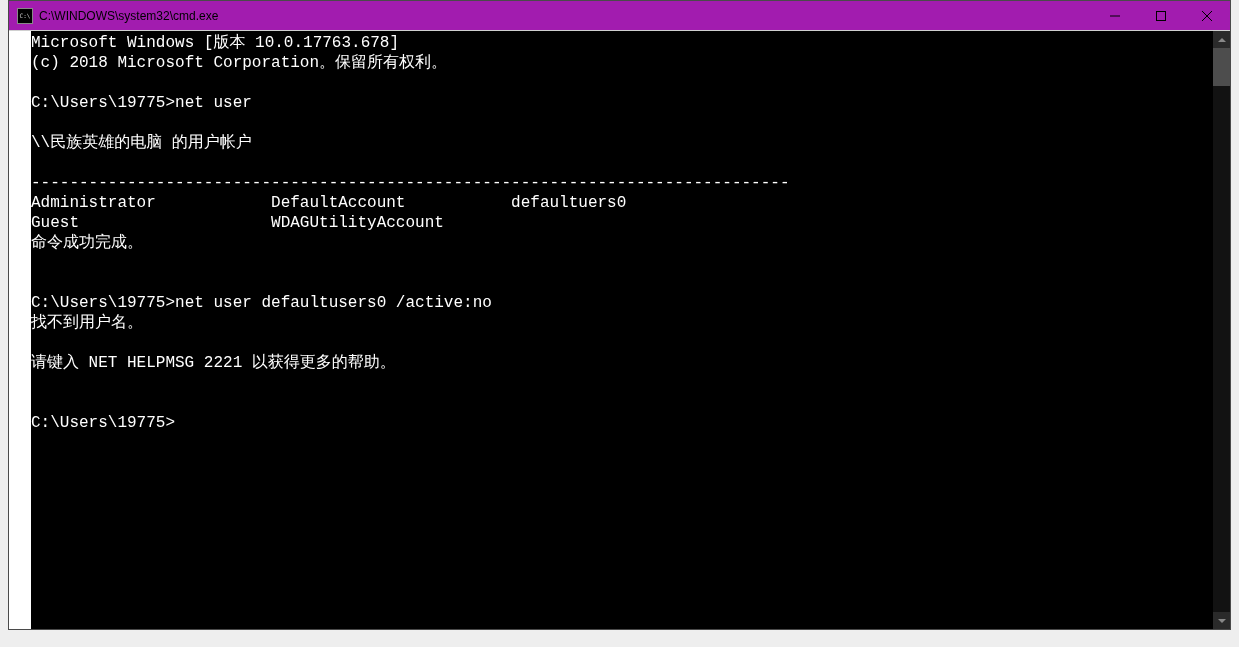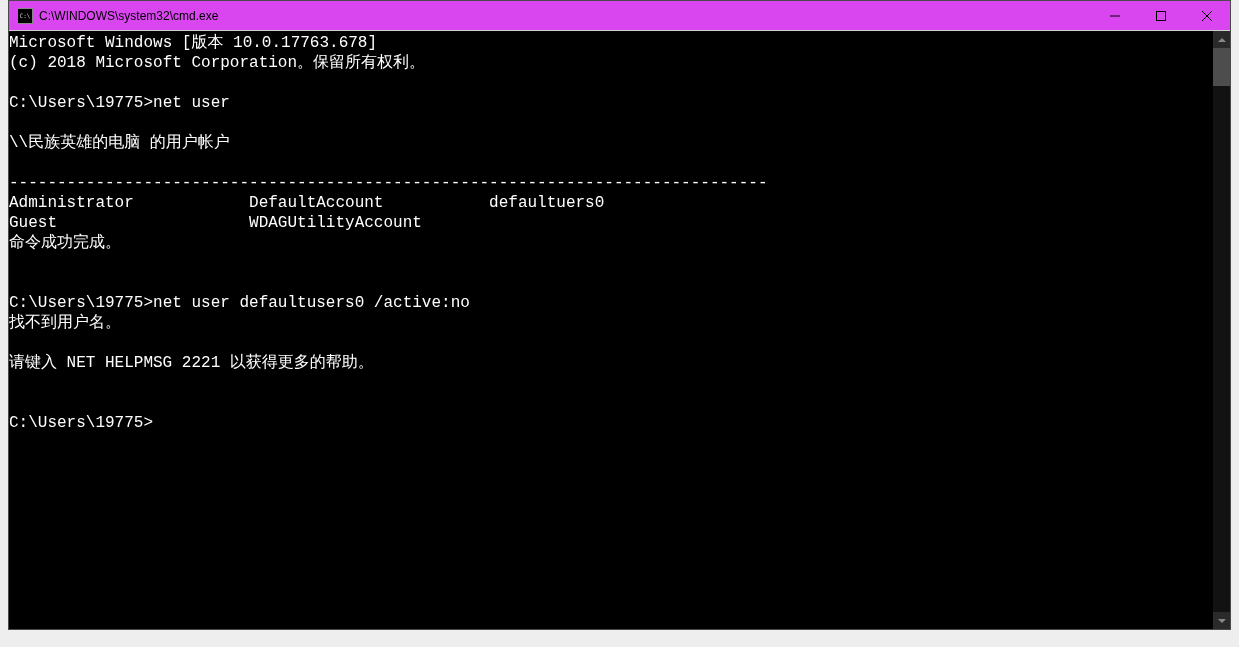--- a/index.html
+++ b/index.html
@@ -16,21 +16,21 @@
       top: 0;
       width: 1223px;
       height: 630px;
       background: #ffffff;
       border: 1px solid #4a4a4a;
       display: flex;
       flex-direction: column;
     }
     .titlebar {
       height: 30px;
-      background: #d946ef;
+      background: #a21caf;
       display: flex;
       align-items: center;
       border-bottom: 1px solid #d0d0d0;
       flex-shrink: 0;
     }
     .titlebar-icon {
       width: 16px;
       height: 16px;
       margin-left: 8px;
       margin-right: 6px;
@@ -64,20 +64,21 @@
       align-items: center;
       justify-content: center;
       color: #000000;
     }
     .titlebar-btn svg { width: 10px; height: 10px; }
     .terminal-area {
       flex: 1;
       display: flex;
       background: #fde047;
       min-height: 0;
+      margin-left: 22px;
     }
     .terminal {
       flex: 1;
       background: #000000;
       color: #ffffff;
       font-family: "NSimSun", "SimSun", Consolas, "Courier New", monospace;
       font-size: 16px;
       line-height: 20px;
       padding: 2px 0 0 0;
       white-space: pre;

